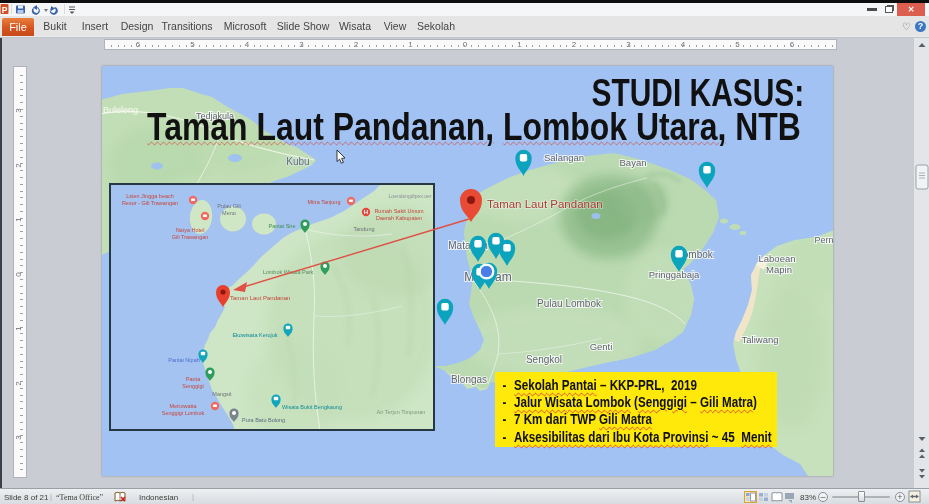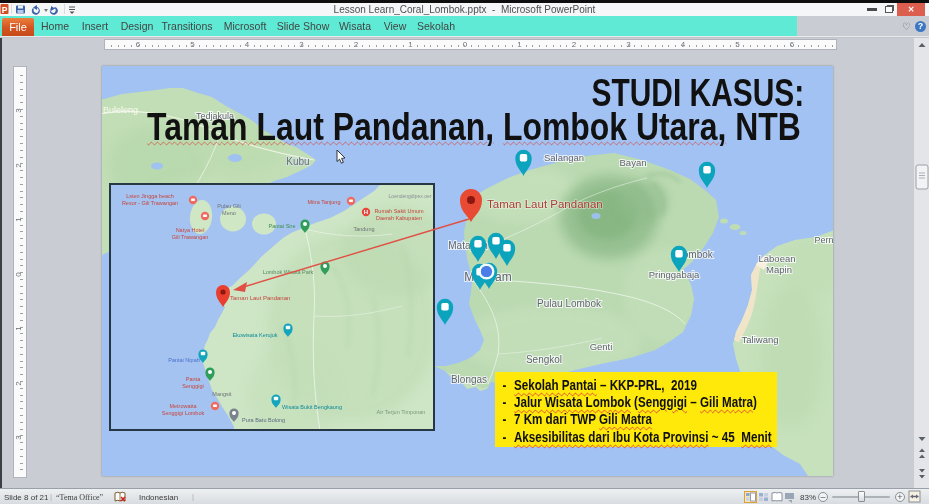--- a/index.html
+++ b/index.html
@@ -2,21 +2,21 @@
 <html><head>
 <meta charset="utf-8">
 <style>
 * { margin:0; padding:0; box-sizing:border-box; }
 html,body { width:929px; height:504px; overflow:hidden; background:#c9cdd3; }
 body { font-family:"Liberation Sans", sans-serif; position:relative; }
 .abs { position:absolute; }
 #topblack { position:absolute; left:0; top:0; width:929px; height:3px; background:#0e0e0e; z-index:50; }
 #titlebar { position:absolute; left:0; top:3px; width:929px; height:13px; background:#f5f6f7; z-index:40; }
 #title { position:absolute; left:0; top:1px; width:100%; text-align:center; font-size:10px; color:#4f4f4f; }
-#tabrow { position:absolute; left:0; top:16px; width:797px; height:20px; background:#5eead4; z-index:40; }
+#tabrow { position:absolute; left:0; top:16px; width:929px; height:20px; background:#e5e5e5; z-index:40; }
 #tabrow .tab { position:absolute; top:0; height:20px; font-size:10.5px; color:#444; line-height:21px; }
 #filetab { position:absolute; left:2px; top:2px; width:32px; height:18px; background:linear-gradient(#e9803d,#d4541f 55%,#c64c1b); color:#fff; font-size:11px; text-align:center; line-height:18px; border-radius:2px 2px 0 0; }
 #ribbonedge { position:absolute; left:0; top:36px; width:929px; height:2px; background:#e8eaec; border-bottom:1px solid #c2c6cb; z-index:39;}
 #hruler { position:absolute; left:104px; top:39px; width:733px; height:11px; background:#fafafa; border:1px solid #b0b4ba; z-index:30; }
 #vruler { position:absolute; left:13px; top:66px; width:14px; height:412px; background:#fafafa; border:1px solid #b0b4ba; z-index:30; }
 #leftblack { position:absolute; left:0; top:3px; width:1.5px; height:485px; background:#3a4046; z-index:31;}
 #slide { position:absolute; left:102px; top:66px; width:731px; height:410px; background:#a0c1f2; overflow:hidden; box-shadow:0 0 2px rgba(0,0,0,.35); }
 #scrollbar { position:absolute; left:913px; top:37px; width:16px; height:451px; background:#e3e5e9; border-left:1px solid #c8ccd1; }
 #statusbar { position:absolute; left:0; top:488px; width:929px; height:16px; background:linear-gradient(#eef0f2,#d8dce0); border-top:1px solid #9aa0a8; font-size:8px; color:#3c3c3c; z-index:45; }
 .sep { color:#aaa; }
@@ -263,21 +263,20 @@
 <div id="t2"><span class="wavy">Taman Laut Pandanan,</span> <span class="wavy">Lombok Utara,</span> NTB</div>
 <div id="ybox">
   <div class="yl"><span class="d">-</span><span class="yt"><span class="wv">Sekolah Pantai</span> – KKP-PRL,&nbsp; 2019</span></div>
   <div class="yl"><span class="d">-</span><span class="yt"><span class="wv">Jalur Wisata Lombok</span> (<span class="wv">Senggigi</span> – <span class="wv">Gili Matra</span>)</span></div>
   <div class="yl"><span class="d">-</span><span class="yt">7 Km dari TWP <span class="wv">Gili Matra</span></span></div>
   <div class="yl"><span class="d">-</span><span class="yt"><span class="wv">Aksesibilitas dari Ibu Kota Provinsi</span> ~ 45&nbsp; <span class="wv">Menit</span></span></div>
 </div>
 </div>
 <div id="topblack"></div>
 <div id="titlebar">
-  <div id="title">Lesson Learn_Coral_Lombok.pptx&nbsp; -&nbsp; Microsoft PowerPoint</div>
   <div id="minbtn"></div>
   <div id="maxbtn"></div>
   <div id="closebtn">✕</div>
 </div>
 <div id="qat">
   <svg width="80" height="13" viewBox="0 0 80 13">
     <rect x="0.5" y="1" width="8" height="10" rx="1" fill="#d04e23"></rect>
     <text x="4.5" y="9.5" font-size="8.5" font-weight="bold" fill="#fff" text-anchor="middle">P</text>
     <rect x="11" y="1" width="1" height="10" fill="#d8dadd"></rect>
     <g fill="#3a62a8">
@@ -288,21 +287,21 @@
     <path d="M33 4 a4 4 0 1 0 4 -1 l0 -2 l-4 2.5 l4 2.5 l0 -2 a2.5 2.5 0 1 1 -3 1 z" fill="#3a62a8" transform="translate(0,1)"></path>
     <path d="M44 6 l4 0 l-2 3 z" fill="#777"></path>
     <path d="M57 3 a4 4 0 1 1 -4 1 l-0 -2 l4 2.5 l-4 2.5 l0 -2 a2.5 2.5 0 1 0 3 -1 z" fill="#3a62a8" transform="translate(-2,1)"></path>
     <rect x="64" y="1" width="1" height="10" fill="#d8dadd"></rect>
     <path d="M69 4 l6 0 M69 6.5 l6 0" stroke="#555" stroke-width="1"></path>
     <path d="M69.5 8.5 l5 0 l-2.5 2.5 z" fill="#555"></path>
   </svg>
 </div>
 <div id="tabrow">
   <div id="filetab">File</div>
-  <div class="tab" style="left:55px;transform:translateX(-50%);white-space:nowrap;">Home</div>
+  <div class="tab" style="left:55px;transform:translateX(-50%);white-space:nowrap;">Bukit</div>
   <div class="tab" style="left:95px;transform:translateX(-50%);white-space:nowrap;">Insert</div>
   <div class="tab" style="left:137px;transform:translateX(-50%);white-space:nowrap;">Design</div>
   <div class="tab" style="left:187px;transform:translateX(-50%);white-space:nowrap;">Transitions</div>
   <div class="tab" style="left:245px;transform:translateX(-50%);white-space:nowrap;">Microsoft</div>
   <div class="tab" style="left:303px;transform:translateX(-50%);white-space:nowrap;">Slide Show</div>
   <div class="tab" style="left:355px;transform:translateX(-50%);white-space:nowrap;">Wisata</div>
   <div class="tab" style="left:395px;transform:translateX(-50%);white-space:nowrap;">View</div>
   <div class="tab" style="left:436px;transform:translateX(-50%);white-space:nowrap;">Sekolah</div>
 </div>
 <div id="ribbonedge"></div>

